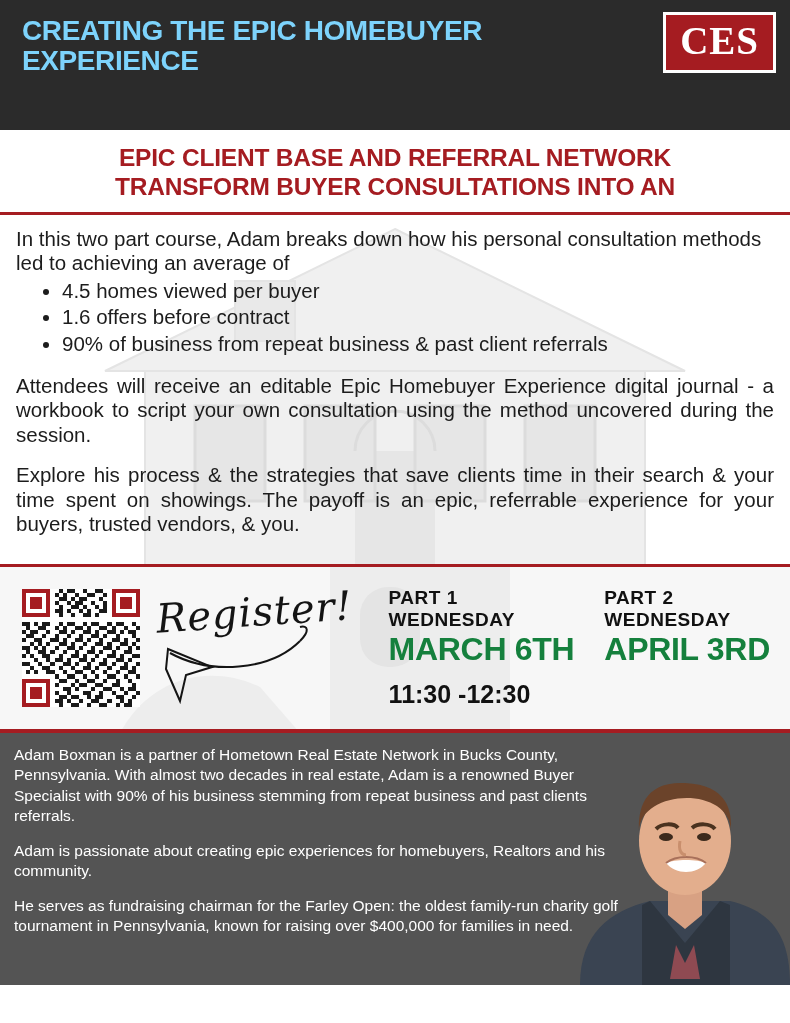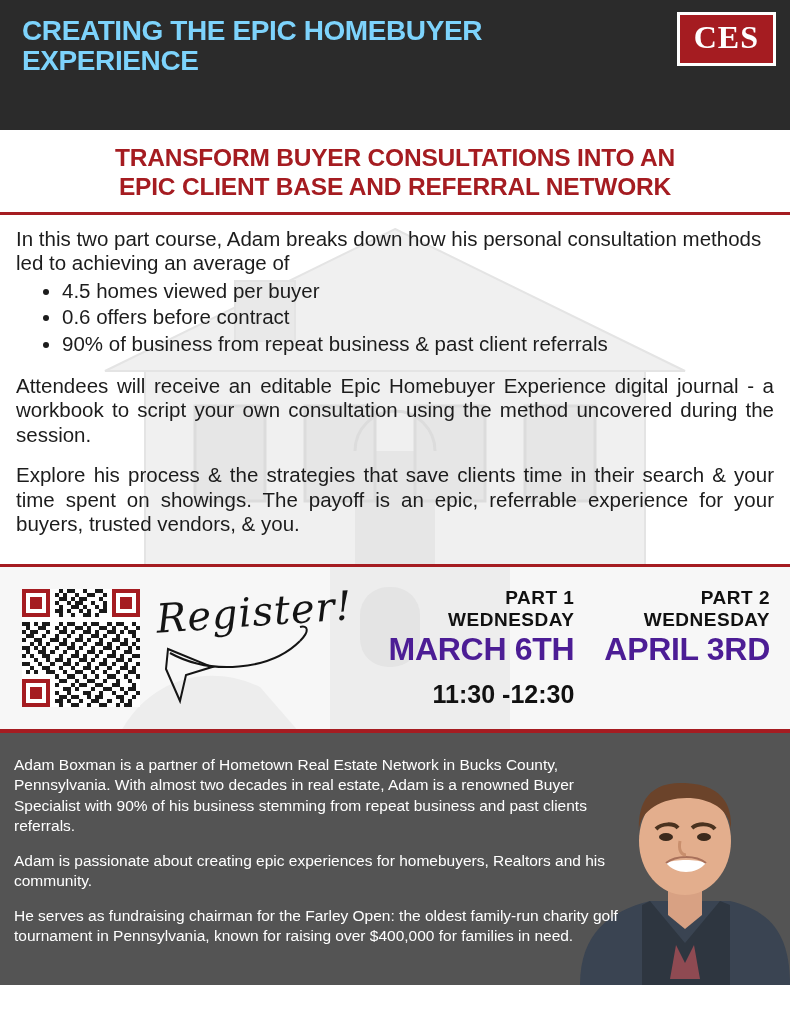--- a/index.html
+++ b/index.html
@@ -34,21 +34,21 @@
     letter-spacing: -0.4px;
     text-transform: uppercase;
     max-width: 620px;
     margin-top: 6px;
   }
   .ces-logo {
     background: #a51c21;
     color: #ffffff;
     font-family: "Liberation Serif", serif;
     font-weight: bold;
-    font-size: 32px;
+    font-size: 39px;
     line-height: 1;
     padding: 6px 14px 10px 14px;
     letter-spacing: 1px;
     border: 3px solid #ffffff;
     margin-top: 2px;
     flex: 0 0 auto;
   }
 
   
   .subtitle-bar {
@@ -154,39 +154,39 @@
     letter-spacing: 1px;
   }
 
   .dates {
     flex: 1 1 auto;
     display: flex;
     justify-content: flex-end;
     gap: 30px;
     padding-right: 4px;
   }
-  .date-col { text-align: right; }
+  .date-col { text-align: left; }
   .date-part {
     font-weight: bold;
     font-size: 19px;
     color: #111111;
     letter-spacing: 0.5px;
     line-height: 1.15;
   }
   .date-day {
     font-weight: bold;
     font-size: 19px;
     color: #111111;
     letter-spacing: 0.5px;
     line-height: 1.15;
   }
   .date-date {
     font-weight: bold;
     font-size: 32px;
-    color: #4c1d95;
+    color: #15803d;
     line-height: 1.1;
     margin-top: 1px;
     letter-spacing: -0.3px;
   }
   .date-time {
     font-weight: bold;
     font-size: 25px;
     color: #111111;
     line-height: 1.1;
     margin-top: 14px;
@@ -198,43 +198,43 @@
     background: #545454;
     height: 252px;
     overflow: hidden;
   }
   .bio-text {
     position: relative;
     z-index: 3;
     color: #ffffff;
     font-size: 15.5px;
     line-height: 1.32;
-    padding: 22px 0 0 14px;
+    padding: 12px 0 0 14px;
     width: 620px;
   }
   .bio-text p { margin: 0 0 14px 0; }
   .bio-photo {
     position: absolute;
     right: 0; top: 0; bottom: 0;
     width: 210px;
     z-index: 2;
     overflow: hidden;
   }
 </style>
 </head>
 <body>
 
 <div class="header">
   <div class="header-title">CREATING THE EPIC HOMEBUYER EXPERIENCE</div>
   <div class="ces-logo">CES</div>
 </div>
 
 <div class="subtitle-bar">
+  <div class="line">EPIC CLIENT BASE AND REFERRAL NETWORK</div>
   <div class="line">TRANSFORM BUYER CONSULTATIONS INTO AN</div>
-  <div class="line">EPIC CLIENT BASE AND REFERRAL NETWORK</div>
 </div>
 
 <div class="body-section">
   <div class="house-bg">
     <svg width="620" height="360" viewBox="0 0 620 360" aria-hidden="true">
       <g fill="#f0f0f0" stroke="#e4e4e4" stroke-width="2">
         <polygon points="310,8 600,150 20,150"></polygon>
         <rect x="60" y="150" width="500" height="210"></rect>
         <rect x="150" y="60" width="60" height="60" fill="#e9e9e9"></rect>
       </g>
@@ -252,21 +252,21 @@
         <rect x="330" y="185" width="70" height="95"></rect>
         <rect x="440" y="185" width="70" height="95"></rect>
       </g>
     </svg>
   </div>
 
   <div class="body-content">
     <p class="para-intro">In this two part course, Adam breaks down how his personal consultation methods led to achieving an average of</p>
     <ul class="bullets">
       <li>4.5 homes viewed per buyer</li>
-      <li>0.6 offers before contract</li>
+      <li>1.6 offers before contract</li>
       <li>90% of business from repeat business &amp; past client referrals</li>
     </ul>
     <p class="para-block">Attendees will receive an editable Epic Homebuyer Experience digital journal - a workbook to script your own consultation using the method uncovered during the session.</p>
     <p class="para-block">Explore his process &amp; the strategies that save clients time in their search &amp; your time spent on showings. The payoff is an epic, referrable experience for your buyers, trusted vendors, &amp; you.</p>
   </div>
 </div>
 
 <div class="register-section">
   <div class="register-bg">
     <svg width="790" height="166" viewBox="0 0 790 166" aria-hidden="true">

